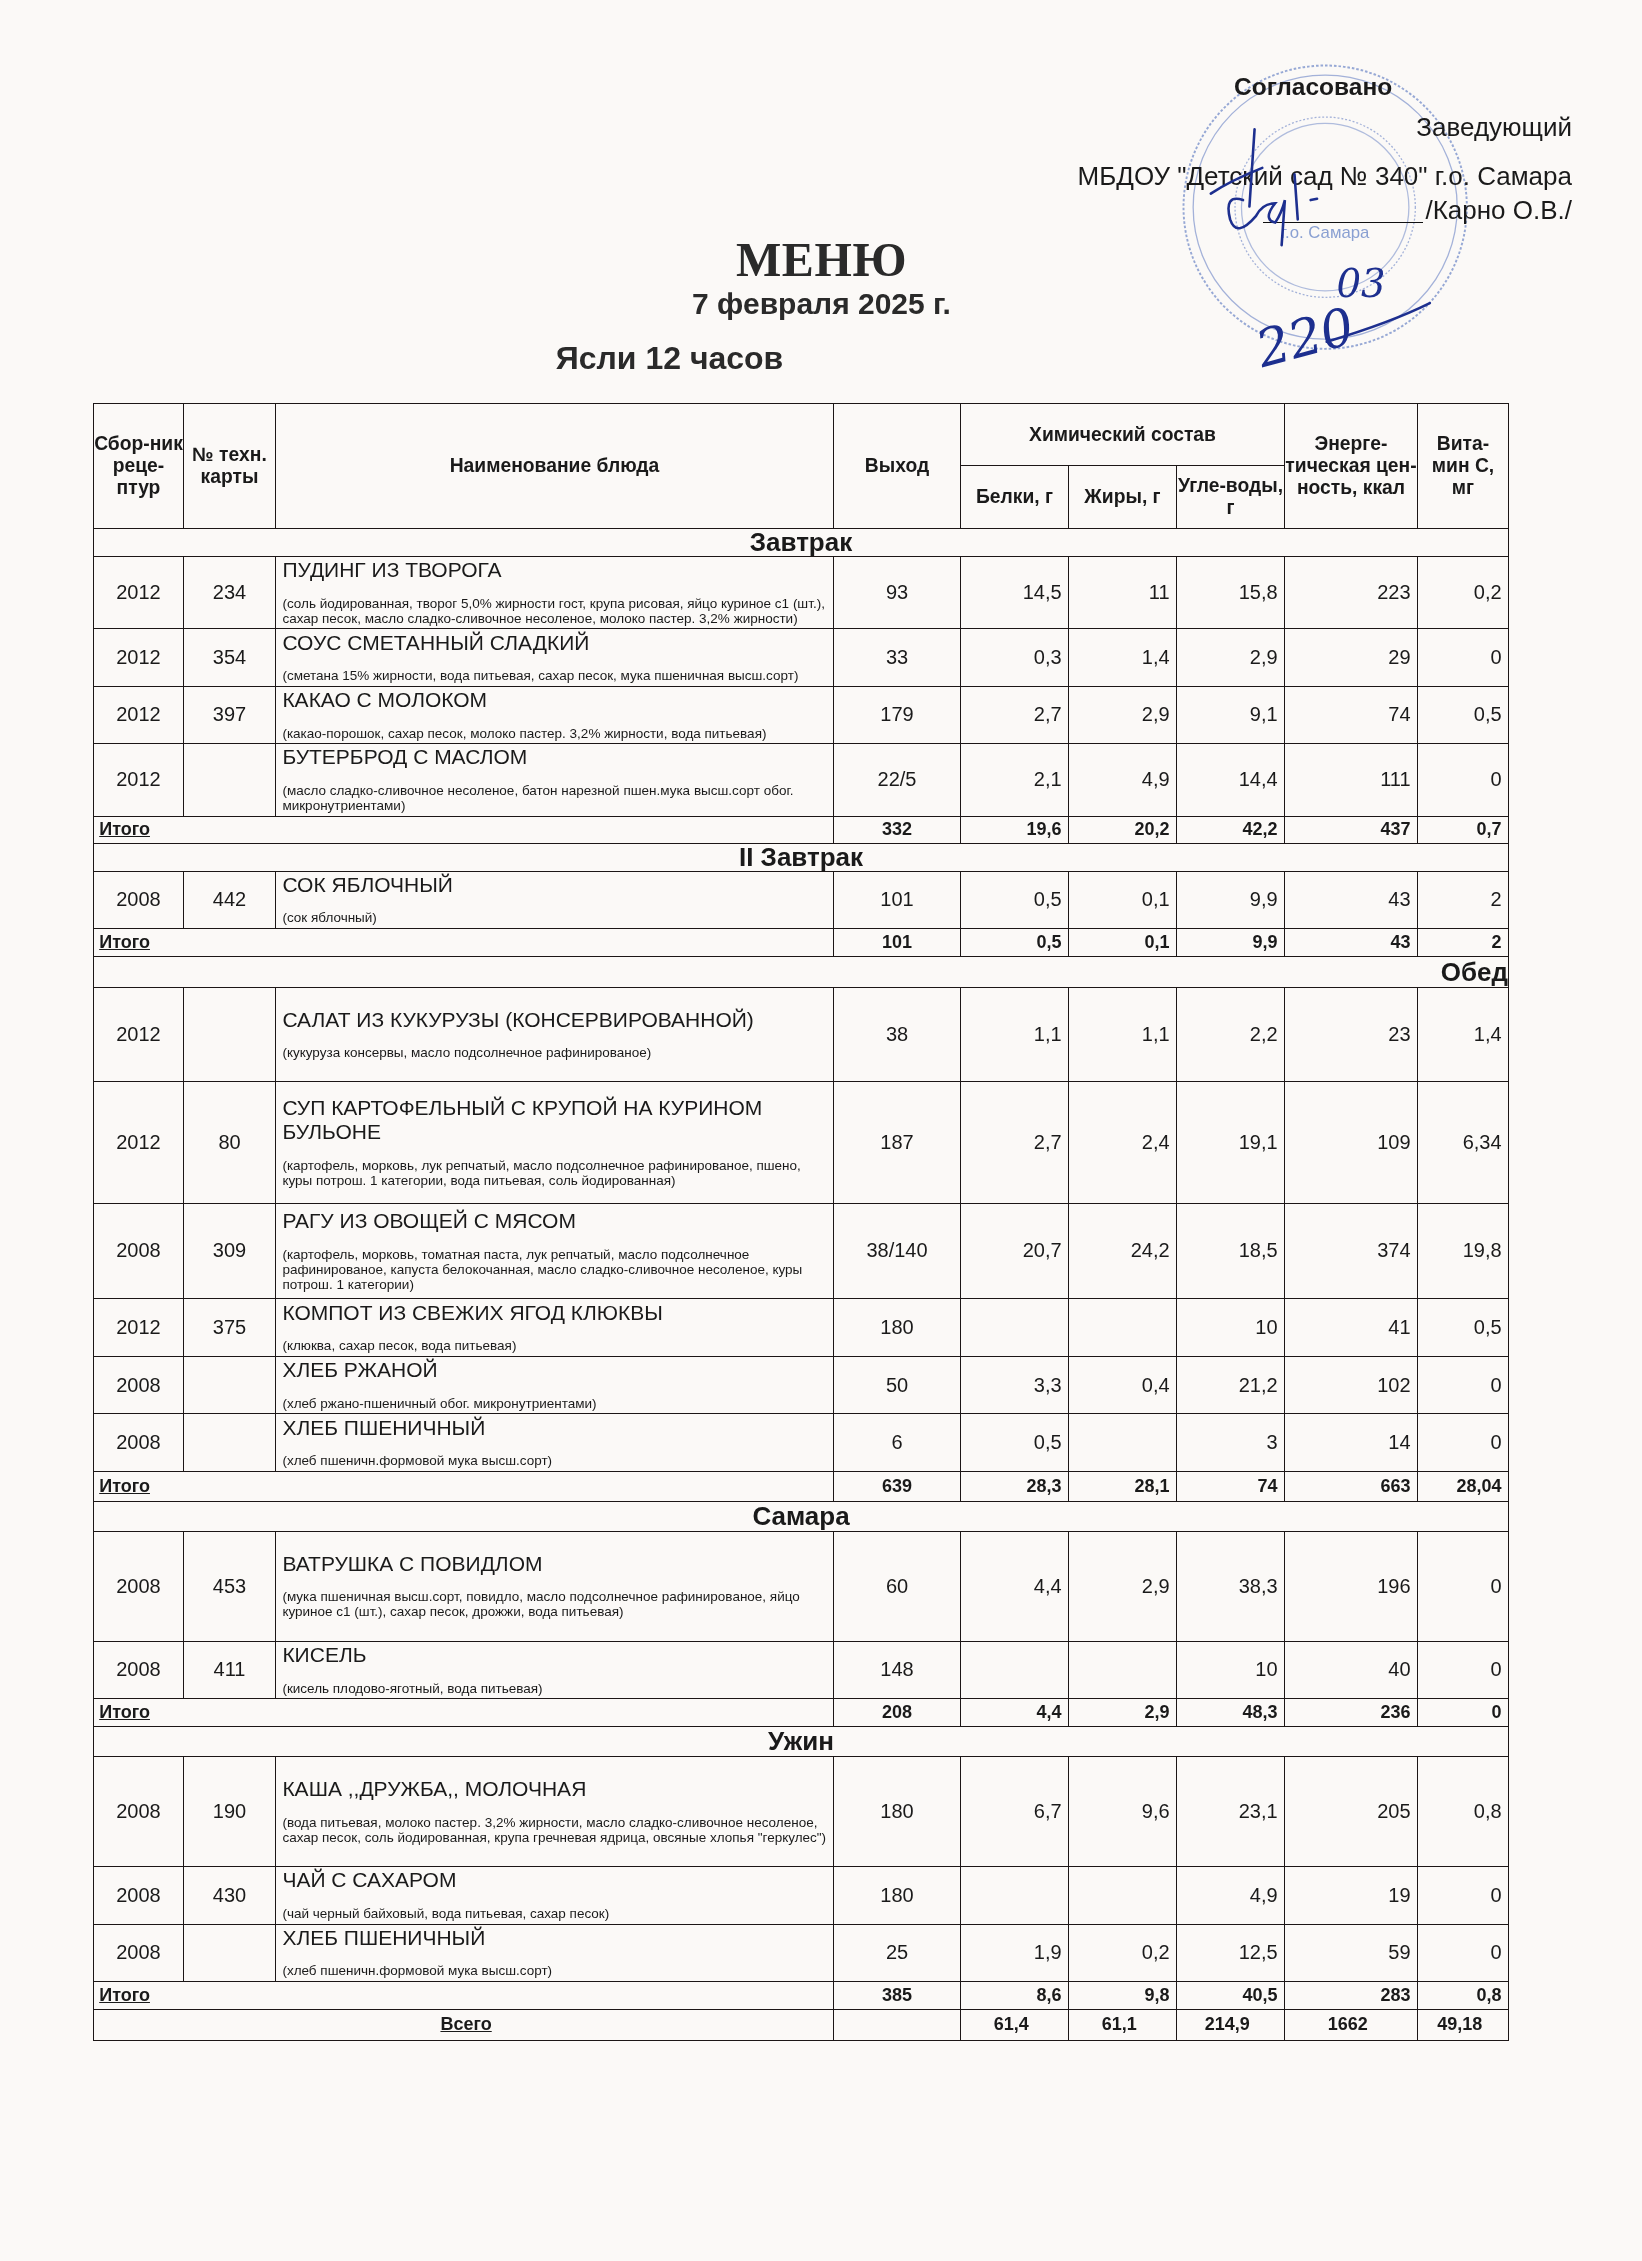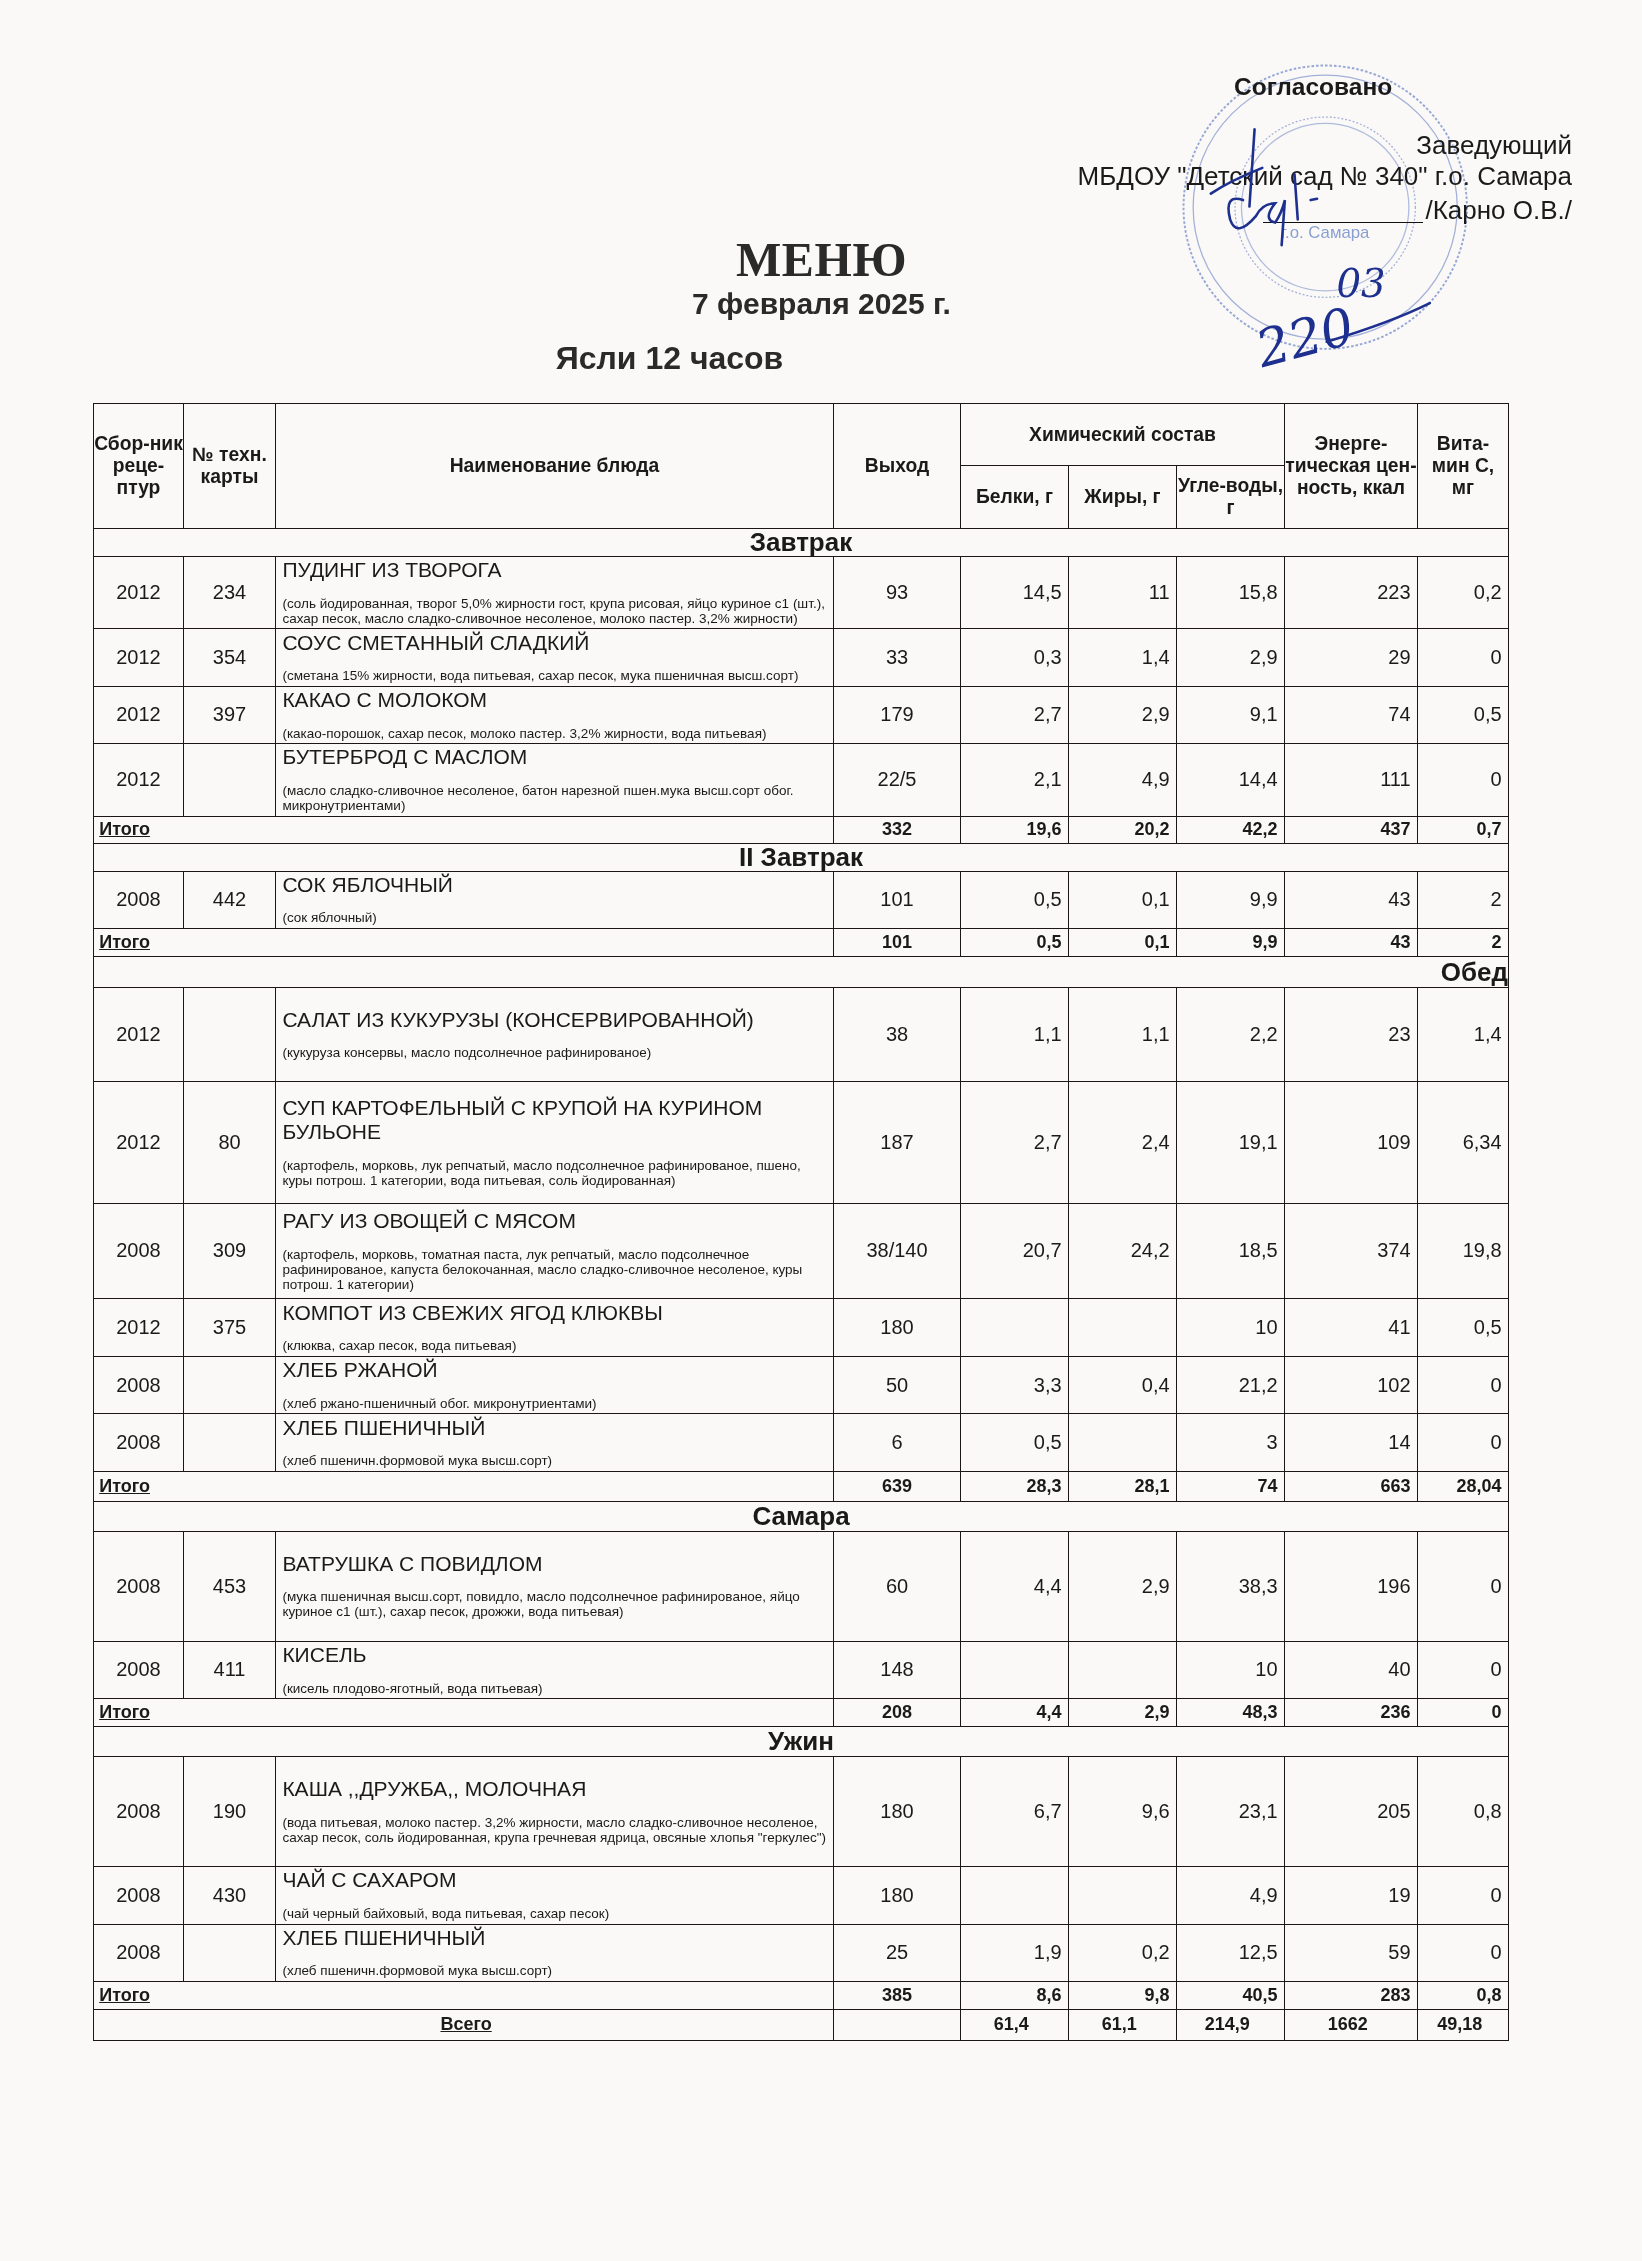--- a/index.html
+++ b/index.html
@@ -4,21 +4,21 @@
 <style>
   html, body { margin:0; padding:0; }
   body {
     width:1643px; height:2261px; position:relative; overflow:hidden;
     background:#fbf9f7;
     font-family:"Liberation Sans", sans-serif; color:#1a1a1a;
   }
   .abs { position:absolute; }
   
   #approved { left:1234px; top:57px; font-size:24.5px; font-weight:bold;margin-top:16px; }
-  #head-title { right:71px; top:130px; font-size:26px; text-align:center; }
+  #head-title { right:71px; top:112px; font-size:26px; text-align:center; }
   #org { right:71px; top:161px; font-size:26px; text-align:right; white-space:nowrap; }
   #sig-line { left:1263px; top:222px; width:160px; border-bottom:1.9px solid #111; }
   #head-name { right:71px; top:195px; font-size:26px; }
   
   #stamp { left:1179px; top:61px; width:293px; height:293px; }
   
   #doc-title { left:0; width:1643px; top:232px; text-align:center;
     font-family:"Liberation Serif", serif; font-weight:bold; font-size:48px;
     letter-spacing:0.6px; color:#2a2a2a; }
   #doc-date { left:0; width:1643px; top:287px; text-align:center; font-size:30px; font-weight:bold; color:#2a2a2a; }

